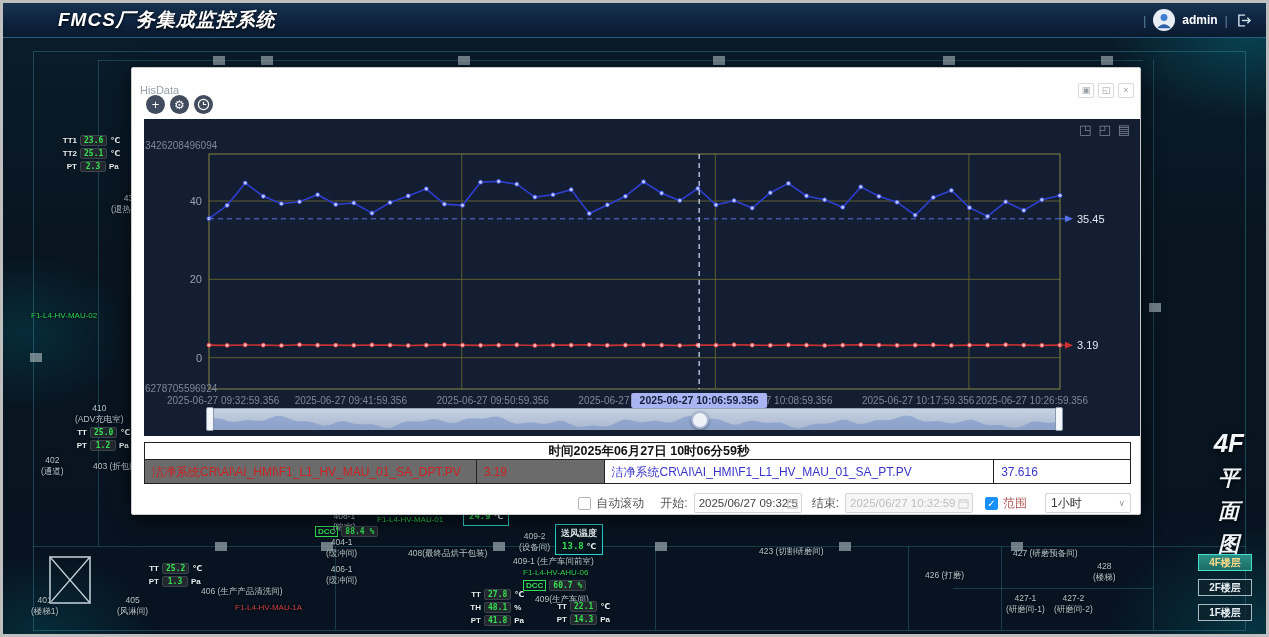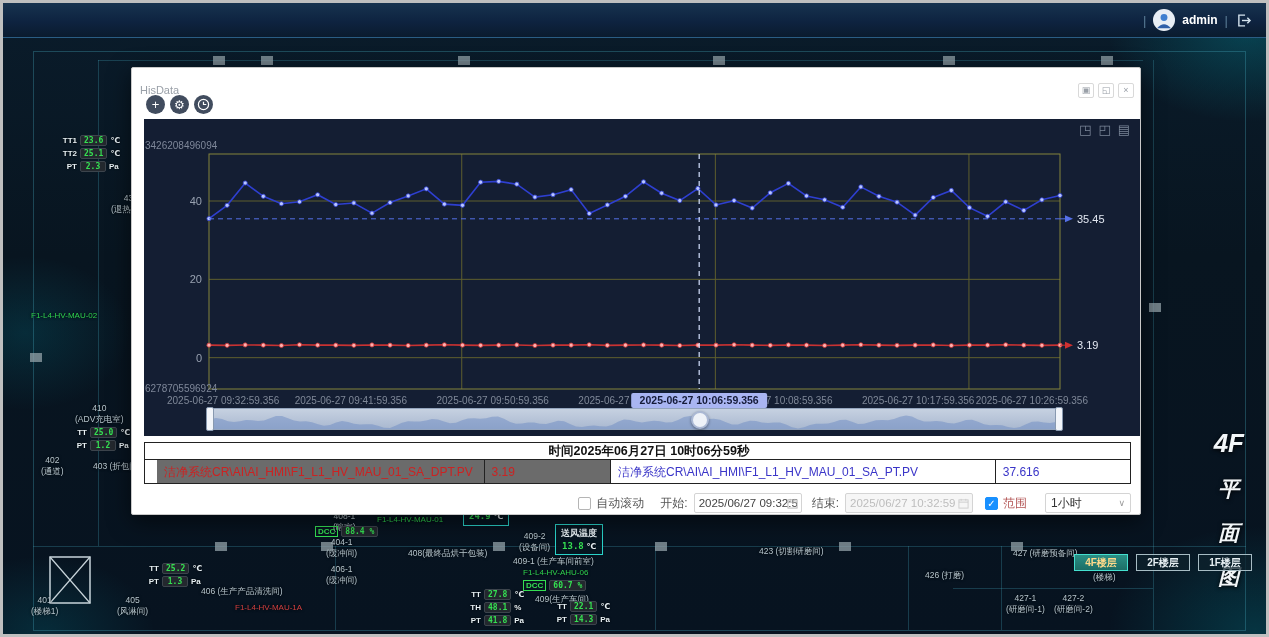--- a/index.html
+++ b/index.html
@@ -53,26 +53,26 @@
     background:linear-gradient(180deg,#2f6fa8,#1c4f86);
     clip-path:polygon(12% 0,100% 0,88% 100%,0 100%); }
   .userbox { margin-left:auto; display:flex; align-items:center; gap:7px; margin-right:14px; }
   .udiv { color:#5a7c96; font-size:13px; }
   .avatar { width:22px; height:22px; border-radius:50%; background:#e8eef5;
             display:flex; align-items:center; justify-content:center; overflow:hidden; }
   .uname { color:#ffffff; font-size:12px; font-weight:bold; }
 
   
   .floor-title { position:absolute; right:22px; top:425px; z-index:4; display:flex;
-    flex-direction:column; align-items:center; gap:16px; color:#f2f6f8;
+    flex-direction:column; align-items:center; gap:5px; color:#f2f6f8;
     font-style:italic; font-weight:bold; text-shadow:0 1px 4px #000; }
   .floor-title .f4 { font-size:26px; }
   .floor-title .fc { font-size:21px; }
   .floor-btns { position:absolute; right:14px; top:551px; z-index:4; display:flex;
-    flex-direction:row; gap:8px; }
+    flex-direction:column; gap:8px; }
   .fbtn { width:54px; height:17px; font-size:10px; font-weight:bold; text-align:center;
     line-height:15px; border:1px solid #a7bcc4; color:#e6eef2;
     background:rgba(14,34,44,.75); cursor:pointer; }
   .fbtn.active { border-color:#45e0cf; color:#ffd98a;
     background:linear-gradient(180deg,#2a8f85,#1d6e66); }
 
   
   .dialog { position:absolute; left:128px; top:64px; width:1010px; height:448px; z-index:10;
     background:#ffffff; border:1px solid #c9c9c9; border-radius:2px;
     box-shadow:0 6px 22px rgba(0,0,0,.55); }
@@ -105,21 +105,21 @@
     cursor:pointer; }
 
   .htable { position:absolute; left:12px; top:374px; width:987px; font-size:12px; }
   .trow1 { height:18px; border:1px solid #222; background:#fff; color:#111;
     font-weight:bold; text-align:center; line-height:17px; font-size:12.5px;padding-left:23px; }
   .trow2 { display:flex; height:24px; border-left:1px solid #222; border-bottom:1px solid #222; }
   .tcell { border-right:1px solid #222; padding:4px 7px; overflow:hidden;
     white-space:nowrap; line-height:16px; cursor:pointer; }
   .tcell.gray { background:#6b6b6b; color:#cc2222; }
   .tcell.white { background:#ffffff; color:#3a35c8; }
-  .c1 { width:332px;margin-left:12px; } .c2 { width:128px; } .c3 { width:390px; } .c4 { width:137px; }
+  .c1 { width:332px; } .c2 { width:128px; } .c3 { width:390px; } .c4 { width:137px; }
 
   .ctrlbar { position:absolute; left:12px; top:424px; width:987px; height:22px;
     display:flex; align-items:center; font-size:12px; color:#555;justify-content:flex-end; }
   .cb { width:13px; height:13px; border:1px solid #b5b5b5; border-radius:2px; background:#fff;
     display:inline-flex; align-items:center; justify-content:center; cursor:pointer; }
   .cb.checked { background:#1890ff; border-color:#1890ff; color:#fff; font-size:10px; }
   .clabel { margin:0 6px 0 5px; }
   .rlabel { color:#b35555; }
   .dt-input { height:20px; border:1px solid #d4d4d4; border-radius:2px; font-size:11.5px;
     color:#444; padding:0 4px; width:108px; font-family:"Liberation Sans",sans-serif; }
@@ -273,20 +273,21 @@
       <div class="wblock" style="left: 318px; top: 539px;"></div>
       <div class="wblock" style="left: 490px; top: 539px;"></div>
       <div class="wblock" style="left: 652px; top: 539px;"></div>
       <div class="wblock" style="left: 836px; top: 539px;"></div>
       <div class="wblock" style="left: 1008px; top: 539px;"></div>
       <div class="wblock" style="left: 1146px; top: 300px;"></div>
       <div class="wblock" style="left: 27px; top: 350px;"></div>
     </div>
 
   <header class="topbar">
+    <div class="logo">FMCS厂务集成监控系统</div>
     <div class="userbox">
       <span class="udiv">|</span>
       <span class="avatar">
         <svg width="18" height="18" viewBox="0 0 22 22">
           <circle cx="11" cy="8" r="4.2" fill="#3f7fd0"></circle>
           <path d="M2.5,21 Q11,11.5 19.5,21 Z" fill="#2f5fa8"></path>
         </svg>
       </span>
       <span class="uname">admin</span>
       <span class="udiv">|</span>

